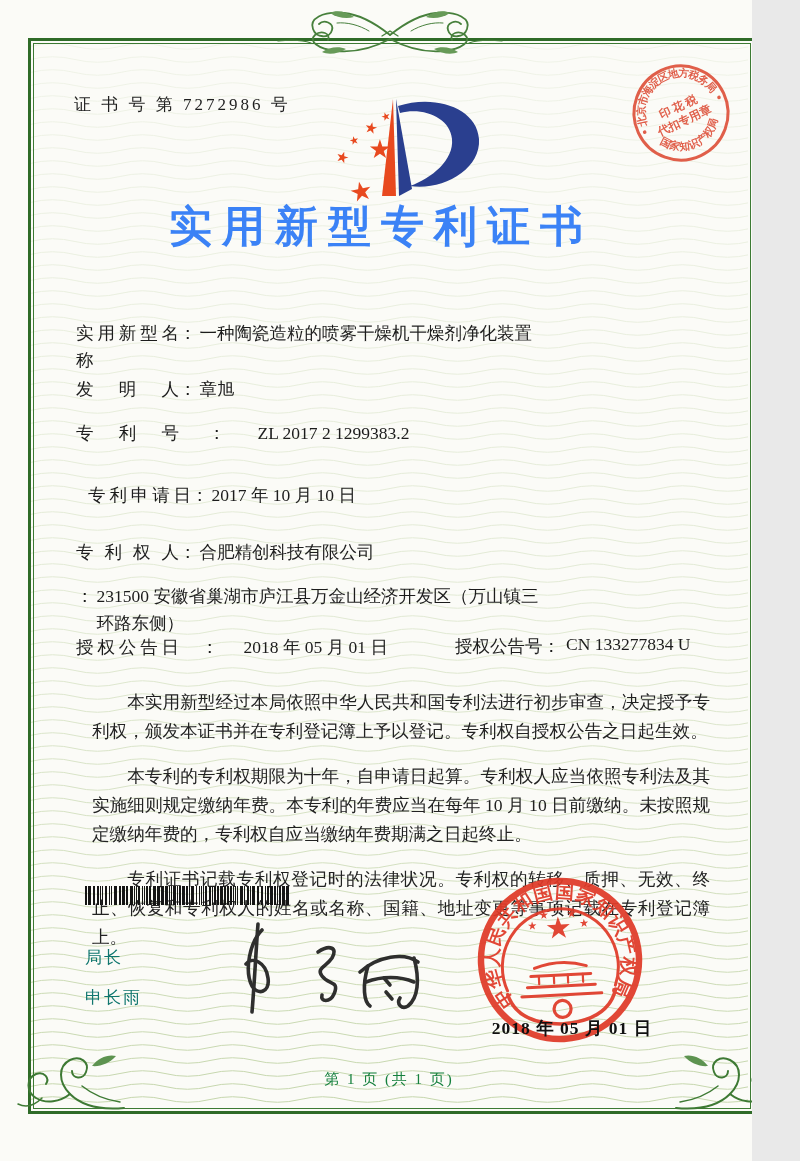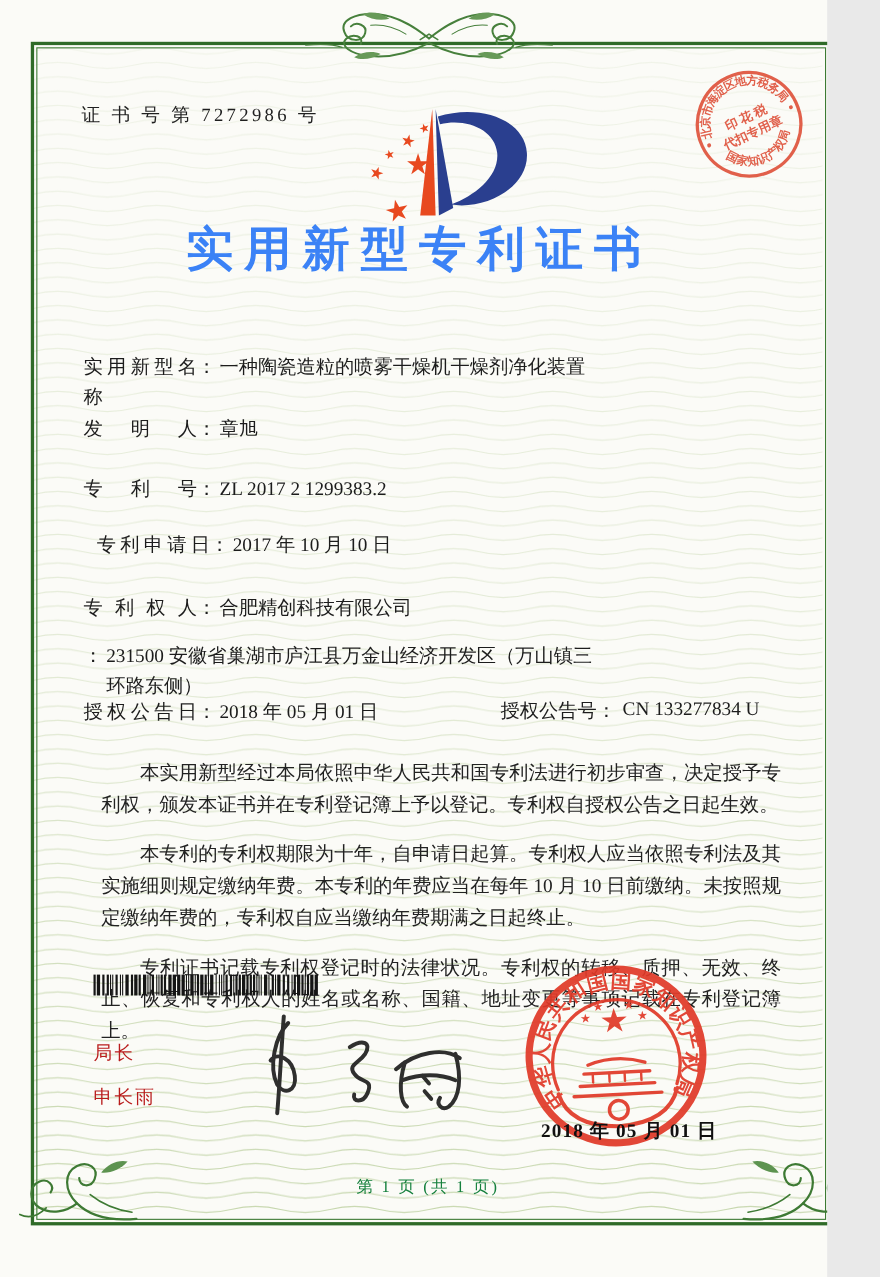--- a/index.html
+++ b/index.html
@@ -21,21 +21,21 @@
   .row .col{flex:none;}
   .row .val{margin-left:3px;}
   .val-wrap{width:446px;}
   .grant-no{left:455px;top:634px;display:flex;font-size:17.5px;color:#1c1c1c;}
   .grant-no .val{margin-left:6px;}
   .body-text{left:76px;top:672px;width:650px;font-size:17.6px;line-height:29px;
              text-align:justify;color:#222;}
   .body-text p{margin:16px;text-indent:2em;}
   .barcode{left:85px;top:886px;width:214px;height:19px;font-size:0;}
   .barcode span{display:inline-block;height:100%;background:#151515;vertical-align:top;}
-  .sig-label{left:85px;font-size:17px;color:#b91c1c;
+  .sig-label{left:85px;font-size:17px;color:#0f766e;
              font-family:"Liberation Sans","DejaVu Sans",sans-serif;letter-spacing:2px;}
   .seal-date{left:472px;top:1016px;width:200px;text-align:center;font-size:17.5px;
              letter-spacing:1px;color:#101010;font-weight:600;}
   .footer{left:28px;top:1070px;width:722px;text-align:center;font-size:15px;
           letter-spacing:2px;color:#15803d;}
   svg text{font-family:"Liberation Serif","DejaVu Serif",serif;}
 </style>
 </head>
 <body>
 
@@ -139,40 +139,40 @@
   <div class="abs row" style="top:320px;">
     <span class="lbl">实用新型名称</span>
       <span class="col">：</span>
     <span class="val">一种陶瓷造粒的喷雾干燥机干燥剂净化装置</span>
   </div>
   <div class="abs row" style="top:376px;">
     <span class="lbl">发明人</span>
       <span class="col">：</span>
     <span class="val">章旭</span>
   </div>
-  <div class="abs row" style="top:431px;">
+  <div class="abs row" style="top:420px;gap:29px;">
     <span class="lbl">专利号</span>
       <span class="col">：</span>
     <span class="val">ZL 2017 2 1299383.2</span>
   </div>
   <div class="abs row" style="top:482px;margin-left:12px;">
     <span class="lbl">专利申请日</span>
       <span class="col">：</span>
     <span class="val">2017 年 10 月 10 日</span>
   </div>
   <div class="abs row" style="top:539px;">
     <span class="lbl">专利权人</span>
       <span class="col">：</span>
     <span class="val">合肥精创科技有限公司</span>
   </div>
   <div class="abs row" style="top:583px;">
       <span class="col">：</span>
     <span class="val val-wrap">231500 安徽省巢湖市庐江县万金山经济开发区（万山镇三环路东侧）</span>
   </div>
-  <div class="abs row" style="top:634px;">
+  <div class="abs row" style="top:634px;gap:22px;">
     <span class="lbl">授权公告日</span>
       <span class="col">：</span>
     <span class="val">2018 年 05 月 01 日</span>
   </div>
   <div class="abs grant-no">
     <span>授权公告号</span>
       <span>：</span>
     <span class="val">CN 133277834 U</span>
   </div>
 

